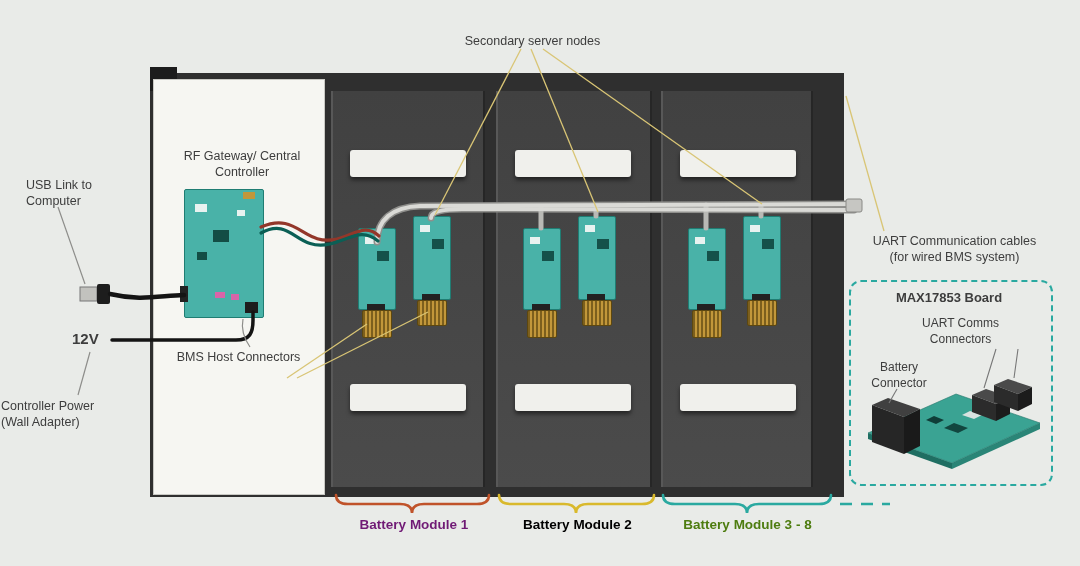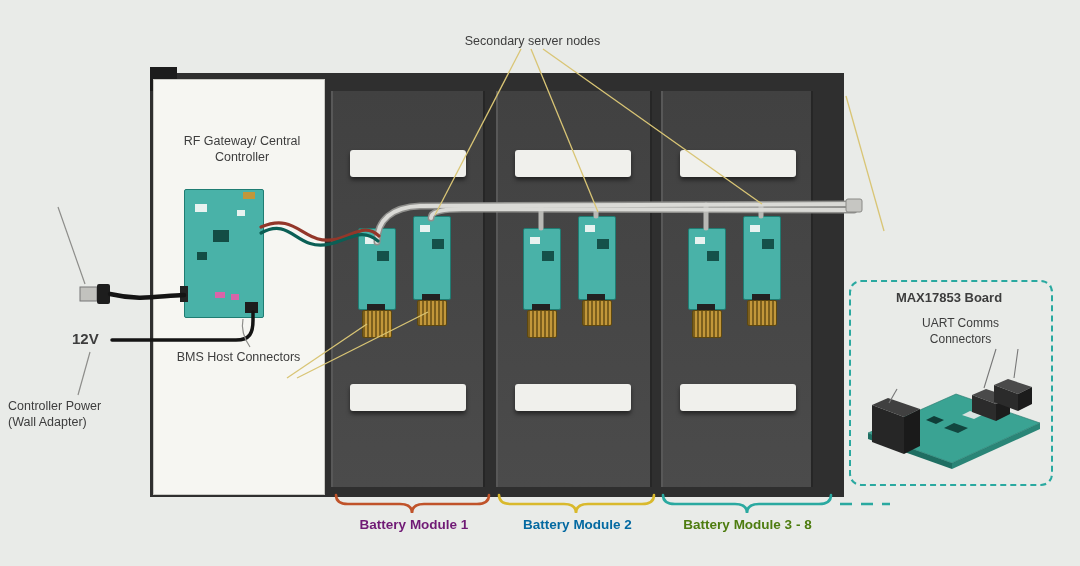--- a/index.html
+++ b/index.html
@@ -43,32 +43,32 @@
 
   .detail-box{position:absolute;left:849px;top:280px;width:200px;height:202px;border:2px dashed #2aa9a0;border-radius:12px;}
 
   .overlay{position:absolute;left:0;top:0;pointer-events:none;}
 
   .label{position:absolute;font-size:12.5px;line-height:1.3;white-space:pre-line;color:#3d3d3d;z-index:5;}
   .center{text-align:center;}
   .bold{font-weight:bold;}
   .lbl-secondary{left:440px;top:33px;width:185px;}
   .lbl-usb{left:26px;top:177px;width:95px;}
-  .lbl-rf{left:172px;top:133px;width:140px;}
+  .lbl-rf{left:172px;top:148px;width:140px;}
   .lbl-12v{left:72px;top:329px;font-size:15px;font-weight:bold;}
   .lbl-bms{left:166px;top:349px;width:145px;}
-  .lbl-power{left:8px;top:398px;width:120px;}
+  .lbl-power{left:1px;top:398px;width:120px;}
   .lbl-conn{left:183px;top:380px;width:130px;}
   .lbl-uart{left:852px;top:233px;width:205px;}
   .lbl-max-title{left:860px;top:290px;width:178px;font-size:13px;}
   .lbl-uart-conn{left:908px;top:316px;width:105px;font-size:12px;}
   .lbl-batt-conn{left:858px;top:360px;width:82px;font-size:12px;}
   .mod-label{position:absolute;top:517px;font-size:13.5px;font-weight:bold;text-align:center;z-index:5;}
   .m1{left:340px;width:148px;color:#701a75;}
-  .m2{left:500px;width:155px;color:#0369a1;}
+  .m2{left:500px;width:155px;color:#000000;}
   .m3{left:660px;width:175px;color:#4d7c0f;}
 </style>
 </head>
 <body>
 
 <div class="canvas">
 
   <div class="cabinet"></div>
   <div class="corner-block"></div>
   <div class="panel"></div>
@@ -173,28 +173,34 @@
       <path d="M996 404 L1010 397 L1010 414 L996 421 Z" fill="#1c1c1c"></path>
       <path d="M994 385 L1018 394 L1032 387 L1008 379 Z" fill="#4a4a4a"></path>
       <path d="M994 385 L994 402 L1018 411 L1018 394 Z" fill="#2b2b2b"></path>
       <path d="M1018 394 L1032 387 L1032 404 L1018 411 Z" fill="#1c1c1c"></path>
       <path d="M897 389 L889 403" stroke="#777" stroke-width="1.1" fill="none"></path>
       <path d="M996 349 L984 388 M1018 349 L1014 378" stroke="#777" stroke-width="1.1" fill="none"></path>
     </g>
   </svg>
 
   <div class="label lbl-secondary center">Secondary server nodes</div>
+  <div class="label lbl-usb">USB Link to
+Computer</div>
   <div class="label lbl-rf center">RF Gateway/ Central
 Controller</div>
   <div class="label lbl-12v">12V</div>
   <div class="label lbl-bms center">BMS Host Connectors</div>
   <div class="label lbl-power">Controller Power
 (Wall Adapter)</div>
+  <div class="label lbl-uart center">UART Communication cables
+(for wired BMS system)</div>
 
   <div class="label lbl-max-title center bold">MAX17853 Board</div>
   <div class="label lbl-uart-conn center">UART Comms
 Connectors</div>
+  <div class="label lbl-batt-conn center">Battery
+Connector</div>
 
   <div class="mod-label m1">Battery Module 1</div>
   <div class="mod-label m2">Battery Module 2</div>
   <div class="mod-label m3">Battery Module 3 - 8</div>
 
 </div>
 
 </body></html>

